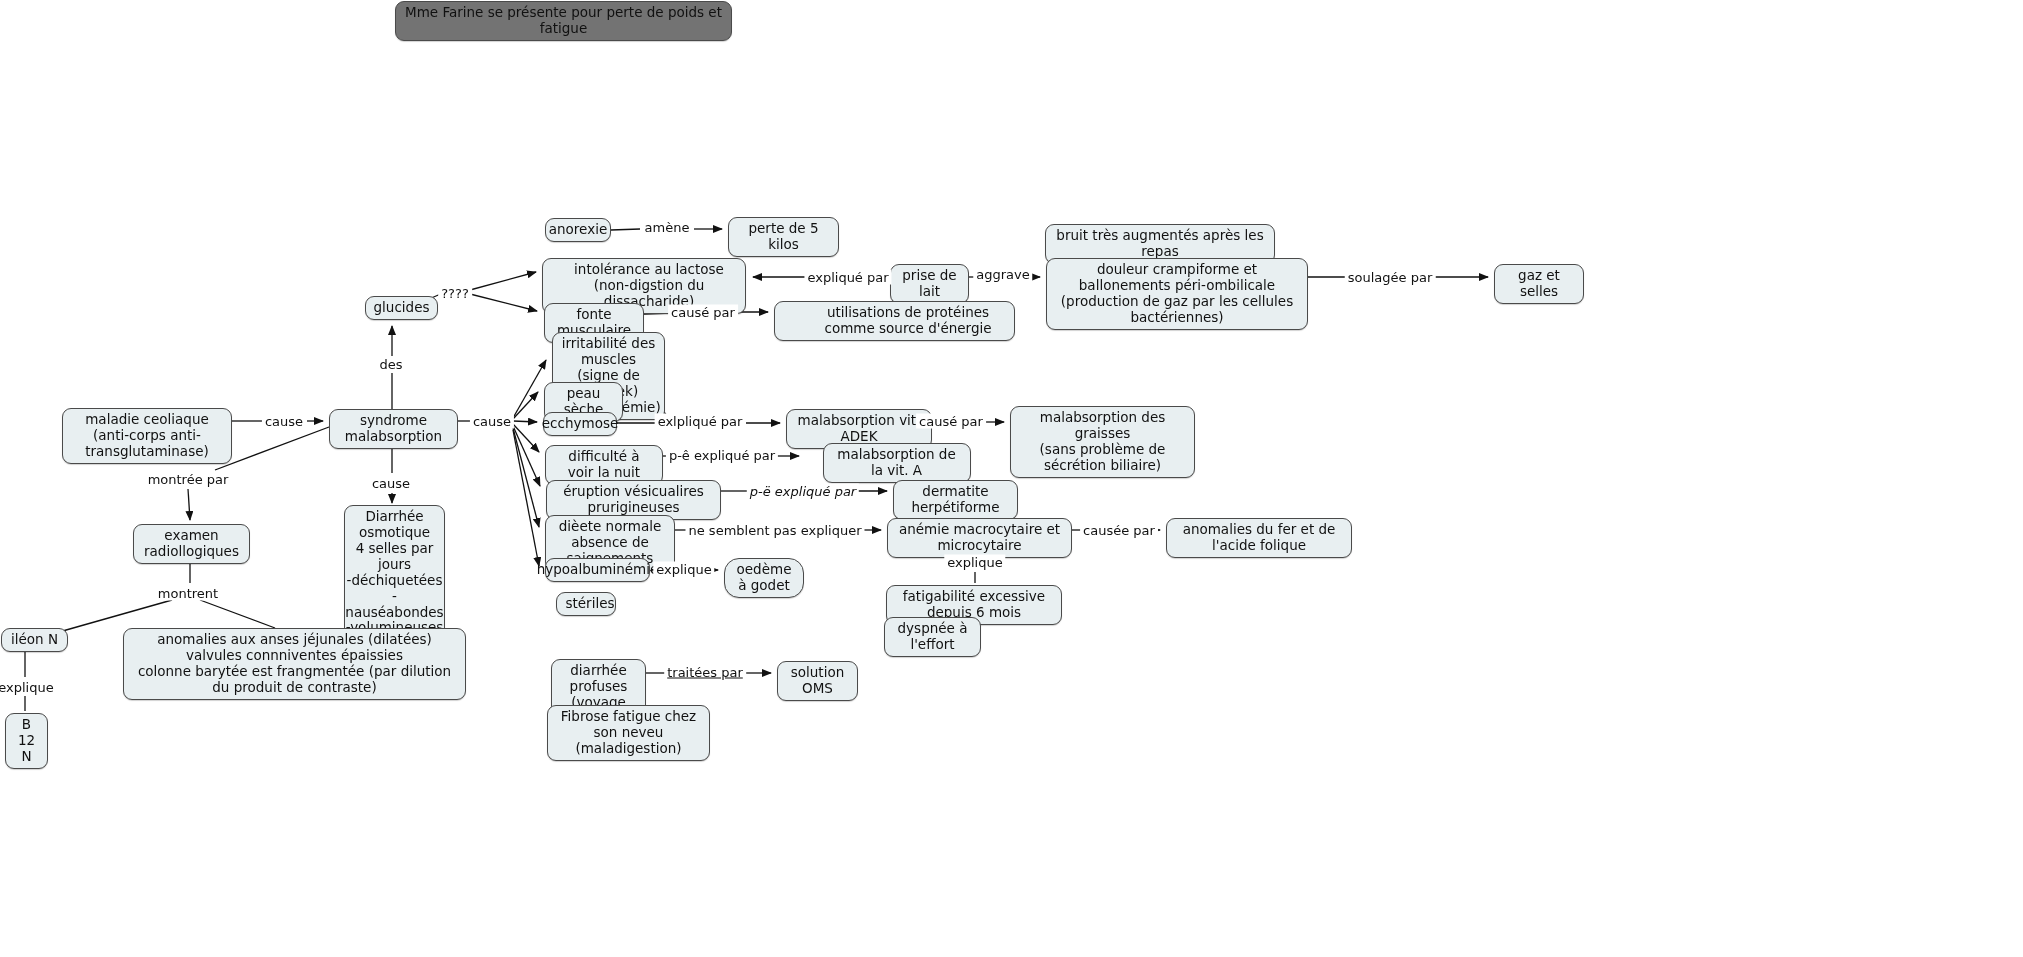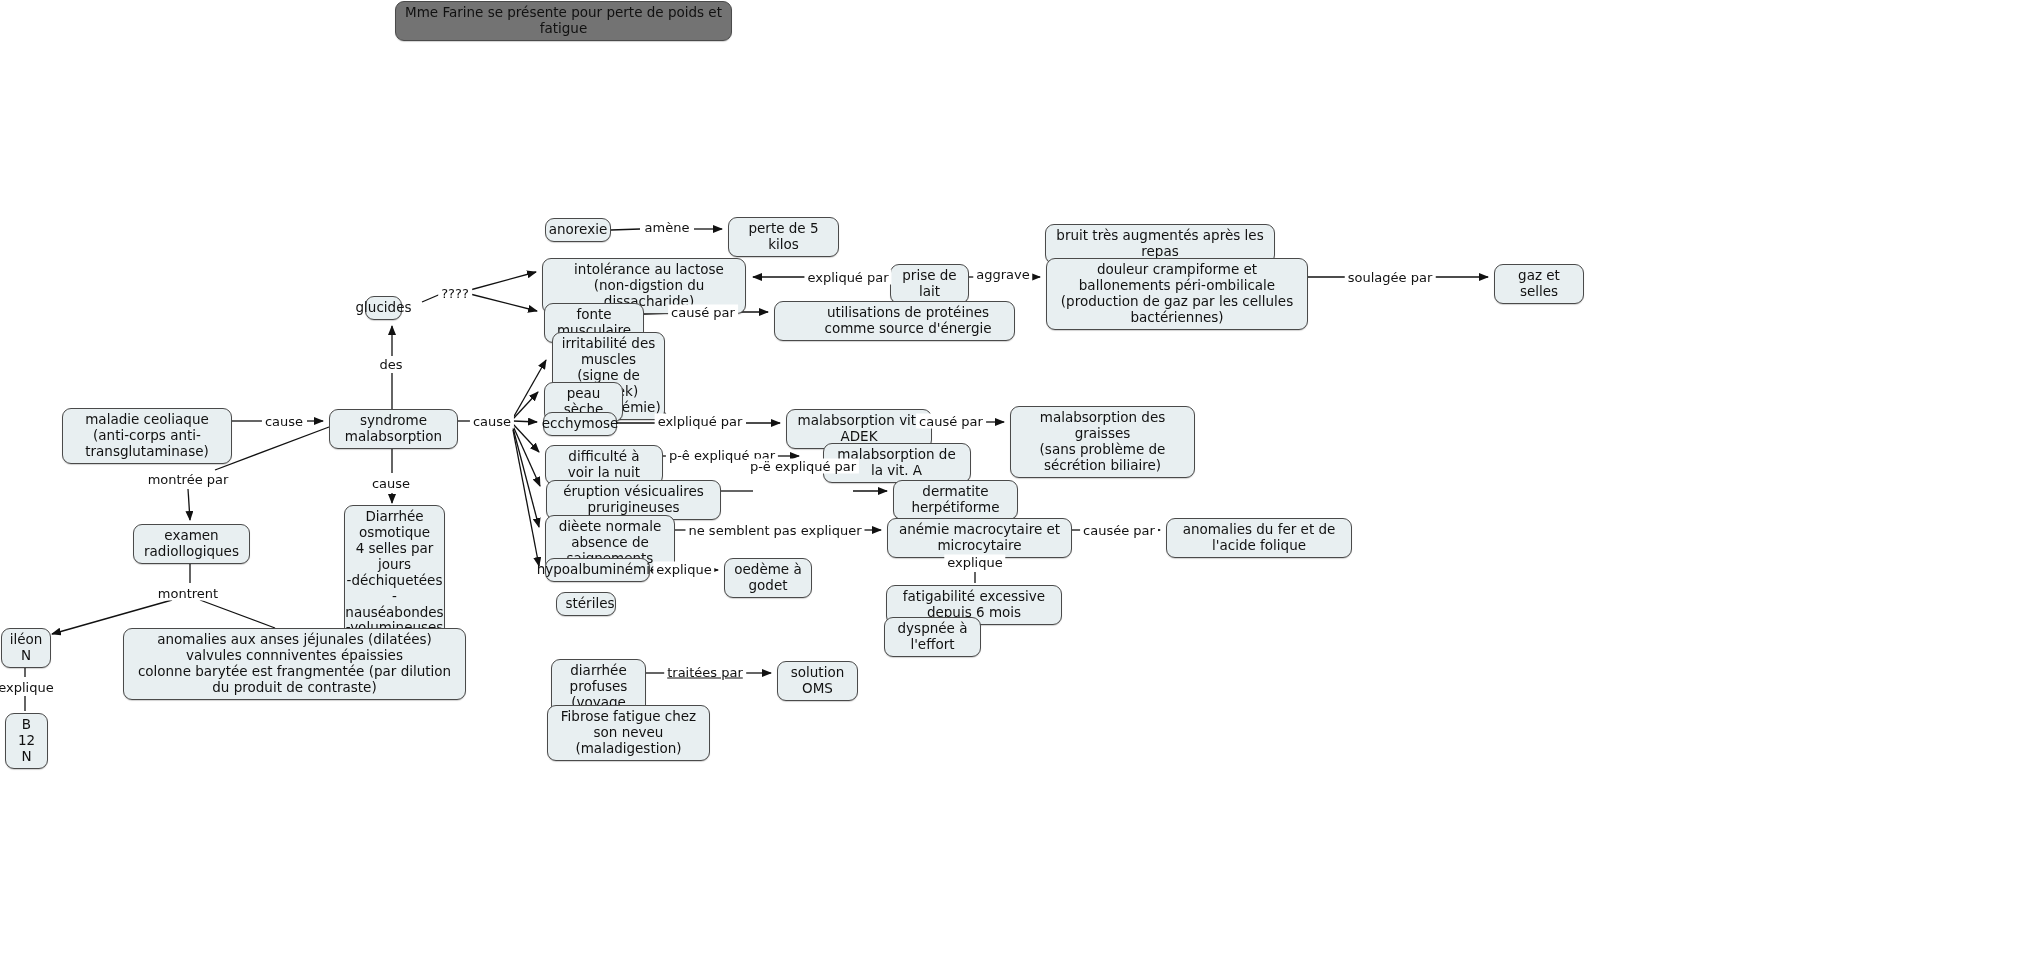--- a/index.html
+++ b/index.html
@@ -150,21 +150,21 @@
       <div class="node title-node" style="left: 395px; top: 1px; width: 337px; min-height: 26px;">Mme Farine se présente pour perte de poids et fatigue</div>
       <div class="node" style="left: 545px; top: 218px; width: 66px; min-height: 24px;">anorexie</div>
       <div class="node" style="left: 728px; top: 217px; width: 111px; min-height: 25px;">perte de 5 kilos</div>
       <div class="node" style="left: 1045px; top: 224px; width: 230px; min-height: 25px;">bruit très augmentés après les repas</div>
       <div class="node" style="left: 542px; top: 258px; width: 204px; min-height: 40px; padding-left: 19px;">intolérance au lactose
 (non-digstion du dissacharide)</div>
       <div class="node" style="left: 890px; top: 264px; width: 79px; min-height: 25px;">prise de lait</div>
       <div class="node" style="left: 1046px; top: 258px; width: 262px; min-height: 40px;">douleur crampiforme et ballonements péri-ombilicale
 (production de gaz par les cellules bactériennes)</div>
       <div class="node" style="left: 1494px; top: 264px; width: 90px; min-height: 25px;">gaz et selles</div>
-      <div class="node" style="left: 365px; top: 296px; width: 37px; min-height: 24px;">glucides</div>
+      <div class="node" style="left: 365px; top: 296px; width: 73px; min-height: 24px;">glucides</div>
       <div class="node" style="left: 544px; top: 303px; width: 100px; min-height: 24px;">fonte musculaire</div>
       <div class="node" style="left: 774px; top: 301px; width: 241px; min-height: 25px; padding-left: 36px;">utilisations de protéines comme source d'énergie</div>
       <div class="node" style="left: 552px; top: 332px; width: 113px; min-height: 50px;">irritabilité des muscles
 (signe de Cvostek)
 (hypocalcémie)</div>
       <div class="node" style="left: 544px; top: 382px; width: 79px; min-height: 23px;">peau sèche</div>
       <div class="node" style="left: 62px; top: 408px; width: 170px; min-height: 36px;">maladie ceoliaque
 (anti-corps anti-transglutaminase)</div>
       <div class="node" style="left: 329px; top: 409px; width: 129px; min-height: 24px;">syndrome malabsorption</div>
       <div class="node" style="left: 543px; top: 412px; width: 74px; min-height: 23px;">ecchymose</div>
@@ -180,25 +180,25 @@
 -déchiquetées
 -nauséabondes
 -volumineuses
 -pâle (dilution)</div>
       <div class="node" style="left: 133px; top: 524px; width: 117px; min-height: 24px;">examen radiollogiques</div>
       <div class="node" style="left: 545px; top: 515px; width: 130px; min-height: 35px;">dièete normale
 absence de saignements</div>
       <div class="node" style="left: 887px; top: 518px; width: 185px; min-height: 24px;">anémie macrocytaire et microcytaire</div>
       <div class="node" style="left: 1166px; top: 518px; width: 186px; min-height: 24px;">anomalies du fer et de l'acide folique</div>
       <div class="node" style="left: 545px; top: 558px; width: 105px; min-height: 24px;">hypoalbuminémie</div>
-      <div class="node" style="left: 724px; top: 558px; width: 88px; min-height: 24px;">oedème à godet</div>
+      <div class="node" style="left: 724px; top: 558px; width: 80px; min-height: 24px; border-radius: 15px;">oedème à godet</div>
       <div class="node" style="left: 886px; top: 585px; width: 176px; min-height: 24px;">fatigabilité excessive depuis 6 mois</div>
       <div class="node" style="left: 556px; top: 592px; width: 60px; min-height: 23px; padding-left: 17px;">stériles</div>
       <div class="node" style="left: 884px; top: 617px; width: 97px; min-height: 23px;">dyspnée à l'effort</div>
-      <div class="node" style="left: 1px; top: 628px; width: 50px; min-height: 24px;">iléon N</div>
+      <div class="node" style="left: 1px; top: 628px; width: 67px; min-height: 24px;">iléon N</div>
       <div class="node" style="left: 123px; top: 628px; width: 343px; min-height: 45px;">anomalies aux anses jéjunales (dilatées)
 valvules connniventes épaissies
 colonne barytée est frangmentée (par dilution du produit de contraste)</div>
       <div class="node" style="left: 551px; top: 659px; width: 95px; min-height: 35px;">diarrhée profuses
 (voyage en Inde)</div>
       <div class="node" style="left: 777px; top: 661px; width: 81px; min-height: 24px;">solution OMS</div>
       <div class="node" style="left: 5px; top: 713px; width: 43px; min-height: 24px;">B 12 N</div>
       <div class="node" style="left: 547px; top: 705px; width: 163px; min-height: 36px;">Fibrose fatigue chez son neveu
 (maladigestion)</div>
     </div>
@@ -208,21 +208,21 @@
       <div class="edge-label" style="left: 1003px; top: 274px;">aggrave</div>
       <div class="edge-label" style="left: 1390px; top: 277px;">soulagée par</div>
       <div class="edge-label" style="left: 455px; top: 293px;">????</div>
       <div class="edge-label" style="left: 703px; top: 312px;">causé par</div>
       <div class="edge-label" style="left: 391px; top: 364px;">des</div>
       <div class="edge-label" style="left: 284px; top: 421px;">cause</div>
       <div class="edge-label" style="left: 492px; top: 421px;">cause</div>
       <div class="edge-label" style="left: 700px; top: 421px;">exlpliqué par</div>
       <div class="edge-label" style="left: 951px; top: 421px;">causé par</div>
       <div class="edge-label" style="left: 722px; top: 455px;">p-ê expliqué par</div>
-      <div class="edge-label" style="left: 803px; top: 466px;">p-ë expliqué par</div>
+      <div class="edge-label" style="left: 803px; top: 491px; font-style: italic;">p-ë expliqué par</div>
       <div class="edge-label" style="left: 391px; top: 483px;">cause</div>
       <div class="edge-label" style="left: 188px; top: 479px;">montrée par</div>
       <div class="edge-label" style="left: 775px; top: 530px;">ne semblent pas expliquer</div>
       <div class="edge-label" style="left: 1119px; top: 530px;">causée par</div>
       <div class="edge-label" style="left: 975px; top: 562px;">explique</div>
       <div class="edge-label" style="left: 684px; top: 569px;">explique</div>
       <div class="edge-label" style="left: 188px; top: 593px;">montrent</div>
       <div class="edge-label" style="left: 26px; top: 687px;">explique</div>
       <div class="edge-label" style="left: 705px; top: 672px; text-decoration: underline;">traitées par</div>
     </div>

